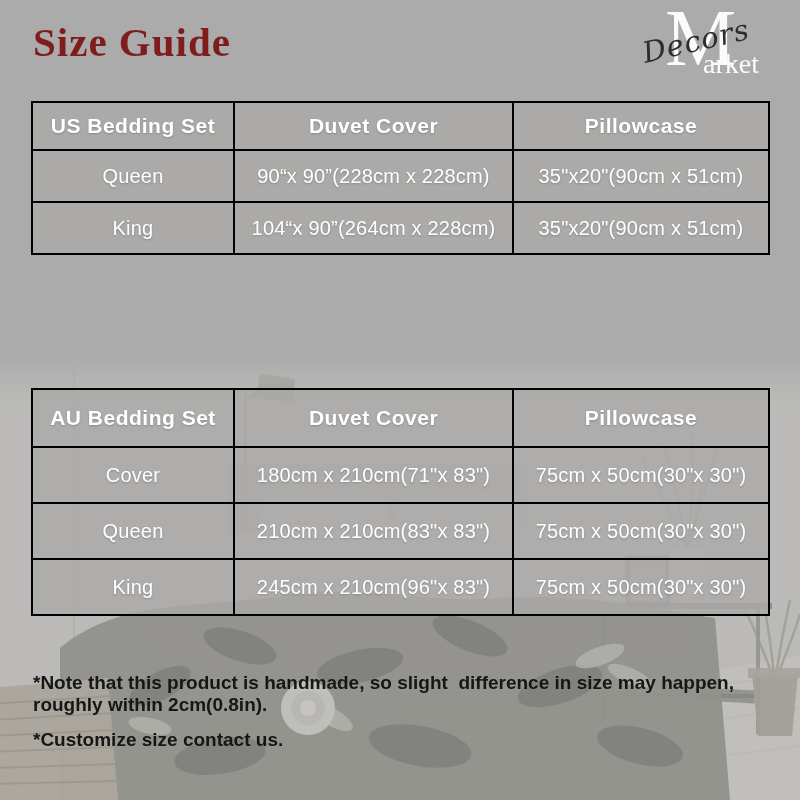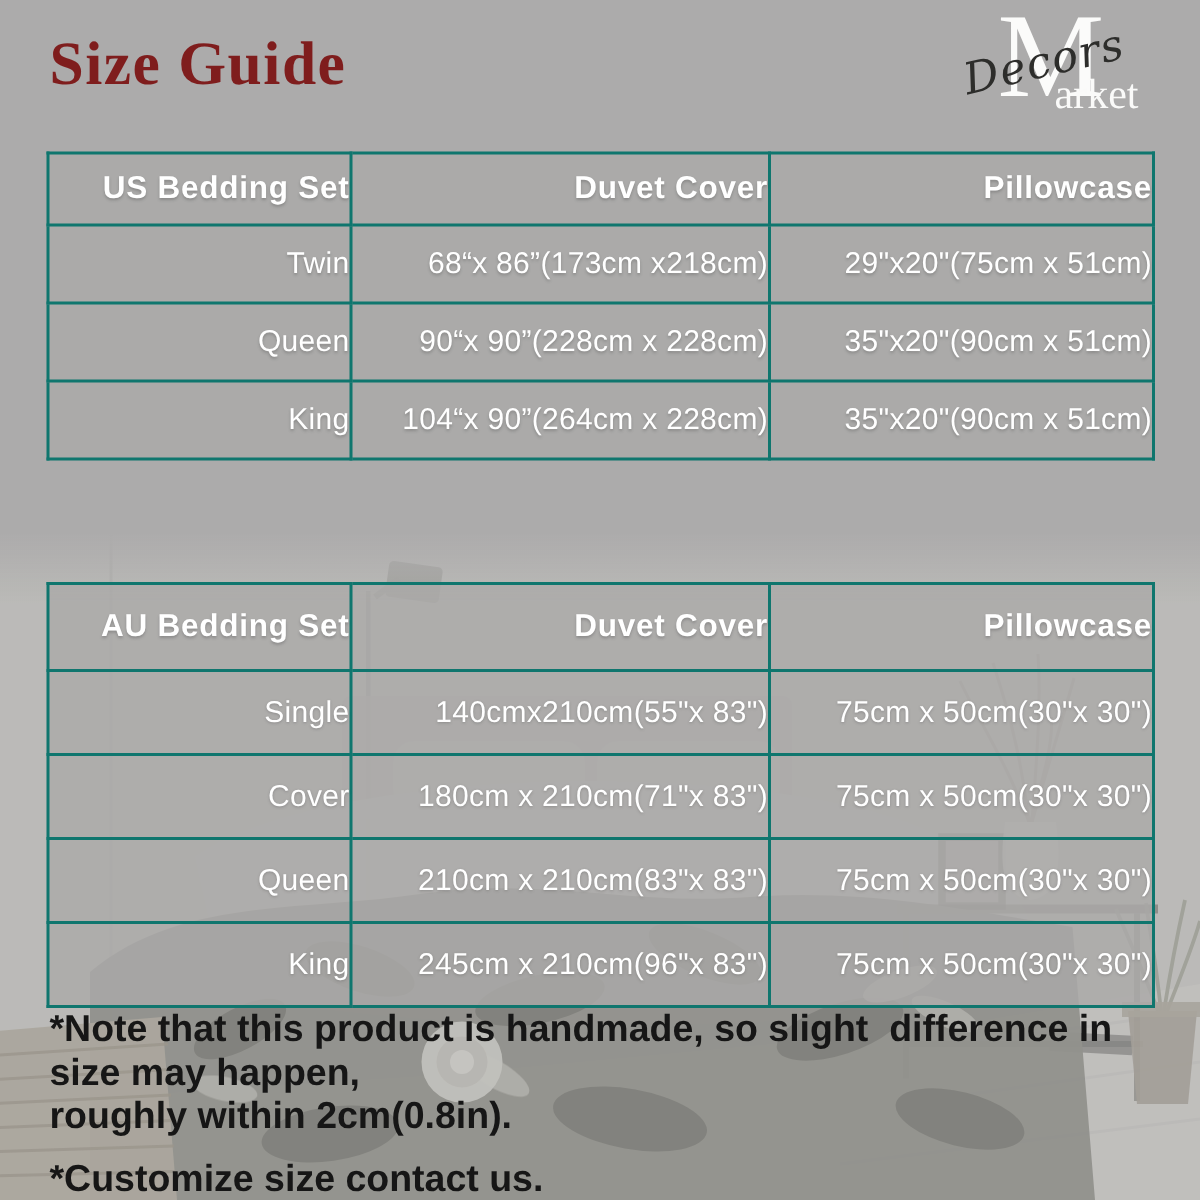--- a/index.html
+++ b/index.html
@@ -26,31 +26,31 @@
     font-size:29px;color:#2d2d2b;transform:rotate(-13deg);letter-spacing:1px;}
   .logo-suffix{position:absolute;left:78px;top:44px;
     font-family:"Liberation Serif",serif;font-size:28px;color:#fafaf9;}
 
   
   table.size-table{position:absolute;left:31px;width:737px;border-collapse:collapse;
     table-layout:fixed;z-index:4;}
   #table-us{top:101px;}
   #table-au{top:388px;}
   .size-table th,.size-table td{
-    border:2px solid #0f766e;text-align:right;vertical-align:middle;
+    border:2px solid #000000;text-align:center;vertical-align:middle;
     background:rgba(171,170,168,0.82);color:#ffffff;padding:0;
     text-shadow:0 1px 2px rgba(60,60,60,0.30);}
   .size-table th{font-size:21px;font-weight:700;letter-spacing:0.5px;}
   .size-table td{font-size:20px;font-weight:400;letter-spacing:0.2px;}
   #table-us th{height:46px;}  #table-us td{height:50px;}
   #table-au th{height:56px;}  #table-au td{height:54px;}
 
   
   .notes{position:absolute;left:33px;top:672px;width:745px;z-index:4;}
-  .note{font-size:25px;font-weight:700;color:#161616;line-height:1.16;
+  .note{font-size:19px;font-weight:700;color:#161616;line-height:1.16;
     white-space:pre-wrap;margin:0 0 13px 0;}
 </style>
 </head>
 <body>
 
 <div class="screen">
 
   <div class="photo">
     <svg width="800" height="444" viewBox="0 0 800 444">
 
@@ -161,25 +161,20 @@
       </colgroup>
     <thead>
       <tr>
         <th>US Bedding Set</th>
         <th>Duvet Cover</th>
         <th>Pillowcase</th>
       </tr>
     </thead>
     <tbody>
       <tr>
-        <td>Twin</td>
-        <td>68“x 86”(173cm x218cm)</td>
-        <td>29"x20"(75cm x 51cm)</td>
-      </tr>
-      <tr>
         <td>Queen</td>
         <td>90“x 90”(228cm x 228cm)</td>
         <td>35"x20"(90cm x 51cm)</td>
       </tr>
       <tr>
         <td>King</td>
         <td>104“x 90”(264cm x 228cm)</td>
         <td>35"x20"(90cm x 51cm)</td>
       </tr>
     </tbody>
@@ -193,25 +188,20 @@
       </colgroup>
     <thead>
       <tr>
         <th>AU Bedding Set</th>
         <th>Duvet Cover</th>
         <th>Pillowcase</th>
       </tr>
     </thead>
     <tbody>
       <tr>
-        <td>Single</td>
-        <td>140cmx210cm(55"x 83")</td>
-        <td>75cm x 50cm(30"x 30")</td>
-      </tr>
-      <tr>
         <td>Cover</td>
         <td>180cm x 210cm(71"x 83")</td>
         <td>75cm x 50cm(30"x 30")</td>
       </tr>
       <tr>
         <td>Queen</td>
         <td>210cm x 210cm(83"x 83")</td>
         <td>75cm x 50cm(30"x 30")</td>
       </tr>
       <tr>

